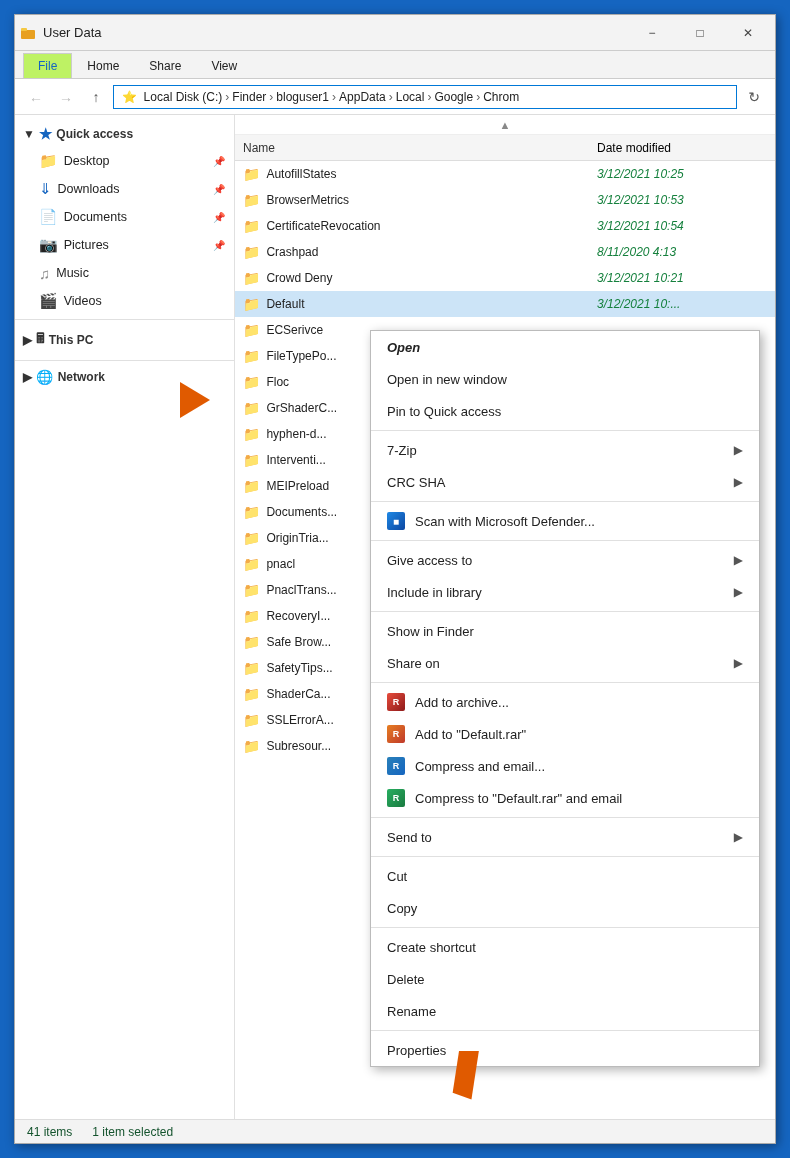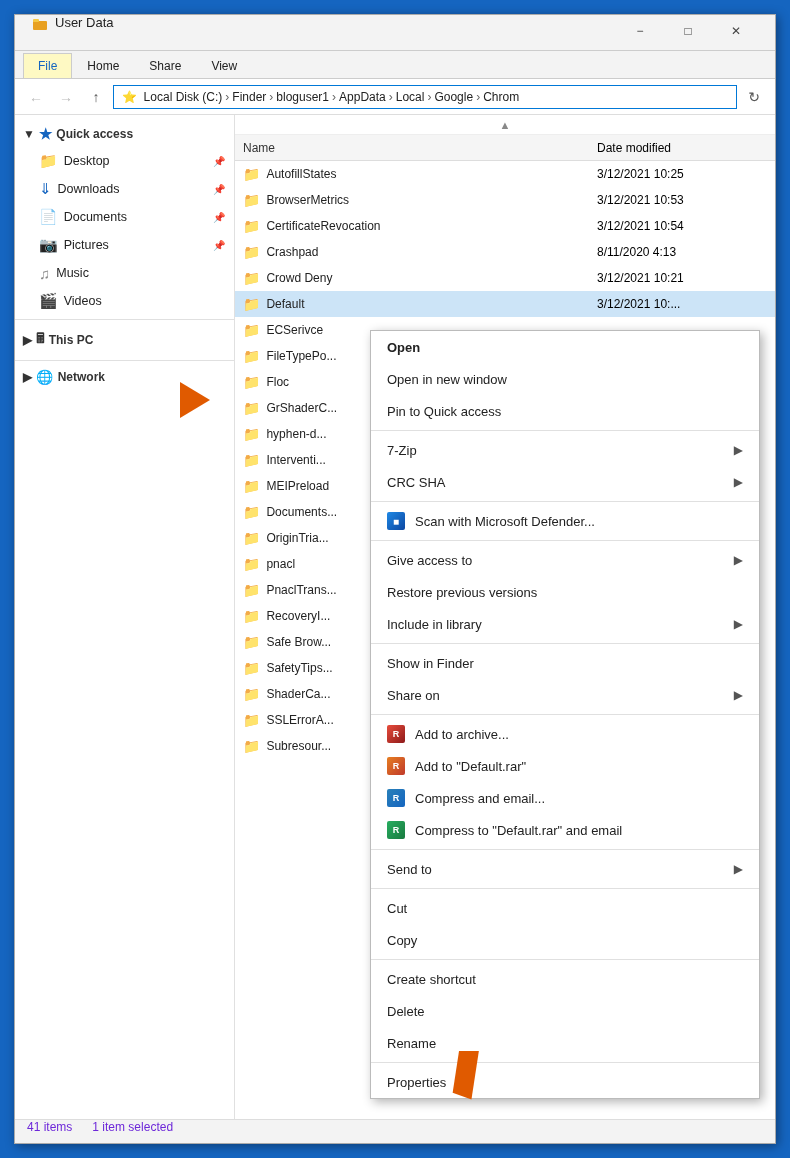--- a/index.html
+++ b/index.html
@@ -23,21 +23,22 @@
       box-shadow: 2px 2px 10px rgba(0,0,0,0.4);
       display: flex;
       flex-direction: column;
     }
     
     .title-bar {
       background: #f3f3f3;
       border-bottom: 1px solid #ccc;
       height: 36px;
       display: flex;
-      padding: 0 16px;
+      align-items: center;
+      padding: 0 4px;
       gap: 6px;
     }
     .title-icon {
       width: 18px; height: 18px;
       display: flex; align-items: center; justify-content: center;
     }
     .title-icon svg { width: 16px; height: 16px; }
     .title-text {
       font-size: 13px;
       color: #222;
@@ -66,21 +67,21 @@
     .ribbon-tab {
       padding: 5px 14px;
       font-size: 12px;
       color: #222;
       cursor: pointer;
       border: 1px solid transparent;
       border-bottom: none;
       margin-top: 2px;
     }
     .ribbon-tab.active {
-      background: #fef9c3;
+      background: #bef264;
       border-color: #ccc;
       border-bottom-color: #fff;
       color: #1565c0;
     }
 
     
     .address-bar {
       display: flex;
       align-items: center;
       padding: 4px 8px;
@@ -175,31 +176,31 @@
       display: flex;
       align-items: center;
       padding: 0 8px;
       height: 26px;
       cursor: pointer;
       font-size: 12px;
       color: #222;
     }
     .file-row.selected { background: #cce4f7; }
     .file-row .fname { flex: 1; display: flex; align-items: center; gap: 6px; }
-    .file-row .fdate { width: 170px; color: #000000; }
+    .file-row .fdate { width: 170px; color: #15803d; font-style: italic; }
     .folder-sm { color: #e8a020; font-size: 14px; }
 
     
     .status-bar {
       height: 24px;
       background: #f3f3f3;
       border-top: 1px solid #ddd;
-      display: flex; 
+      display: flex; align-items: center;
       padding: 0 12px;
-      font-size: 12px; color: #6d28d9;
+      font-size: 12px; color: #14532d;
       gap: 20px;
     }
 
     
     .arrow-indicator {
       position: absolute;
       left: 180px;
       top: 382px;
       width: 0; height: 0;
       border-top: 18px solid transparent;
@@ -221,21 +222,21 @@
       font-size: 13px;
     }
     .ctx-item {
       display: flex; align-items: center;
       padding: 6px 16px;
       cursor: pointer;
       color: #222;
       gap: 10px;
       height: 32px;
     }
-    .ctx-item.bold { font-weight: 700; }
+    .ctx-item.bold { font-weight: 700; font-style: italic; }
     .ctx-item.has-sub { justify-content: space-between; }
     .ctx-item.has-sub .ctx-label-row { display: flex; align-items: center; gap: 10px; }
     .ctx-separator { height: 1px; background: #e0e0e0; margin: 3px 0; }
     .ctx-arrow { color: #555; font-size: 12px; }
     .ctx-icon { width: 18px; height: 18px; display: flex; align-items: center; justify-content: center; flex-shrink: 0; }
     .ctx-icon.defender {
       background: linear-gradient(135deg, #1e88e5, #0d47a1);
       border-radius: 2px;
       color: #fff; font-size: 10px; font-weight: bold;
     }
@@ -565,23 +566,20 @@
     <div class="ctx-icon defender">■</div>
     <span>Scan with Microsoft Defender...</span>
   </div>
   <div class="ctx-separator"></div>
   <div class="ctx-item has-sub">
     <div class="ctx-label-row">
       <span>Give access to</span>
     </div>
     <span class="ctx-arrow">▶</span>
   </div>
-  <div class="ctx-item">
-    <span>Restore previous versions</span>
-  </div>
   <div class="ctx-item has-sub">
     <div class="ctx-label-row">
       <span>Include in library</span>
     </div>
     <span class="ctx-arrow">▶</span>
   </div>
   <div class="ctx-separator"></div>
   <div class="ctx-item">
     <span>Show in Finder</span>
   </div>

